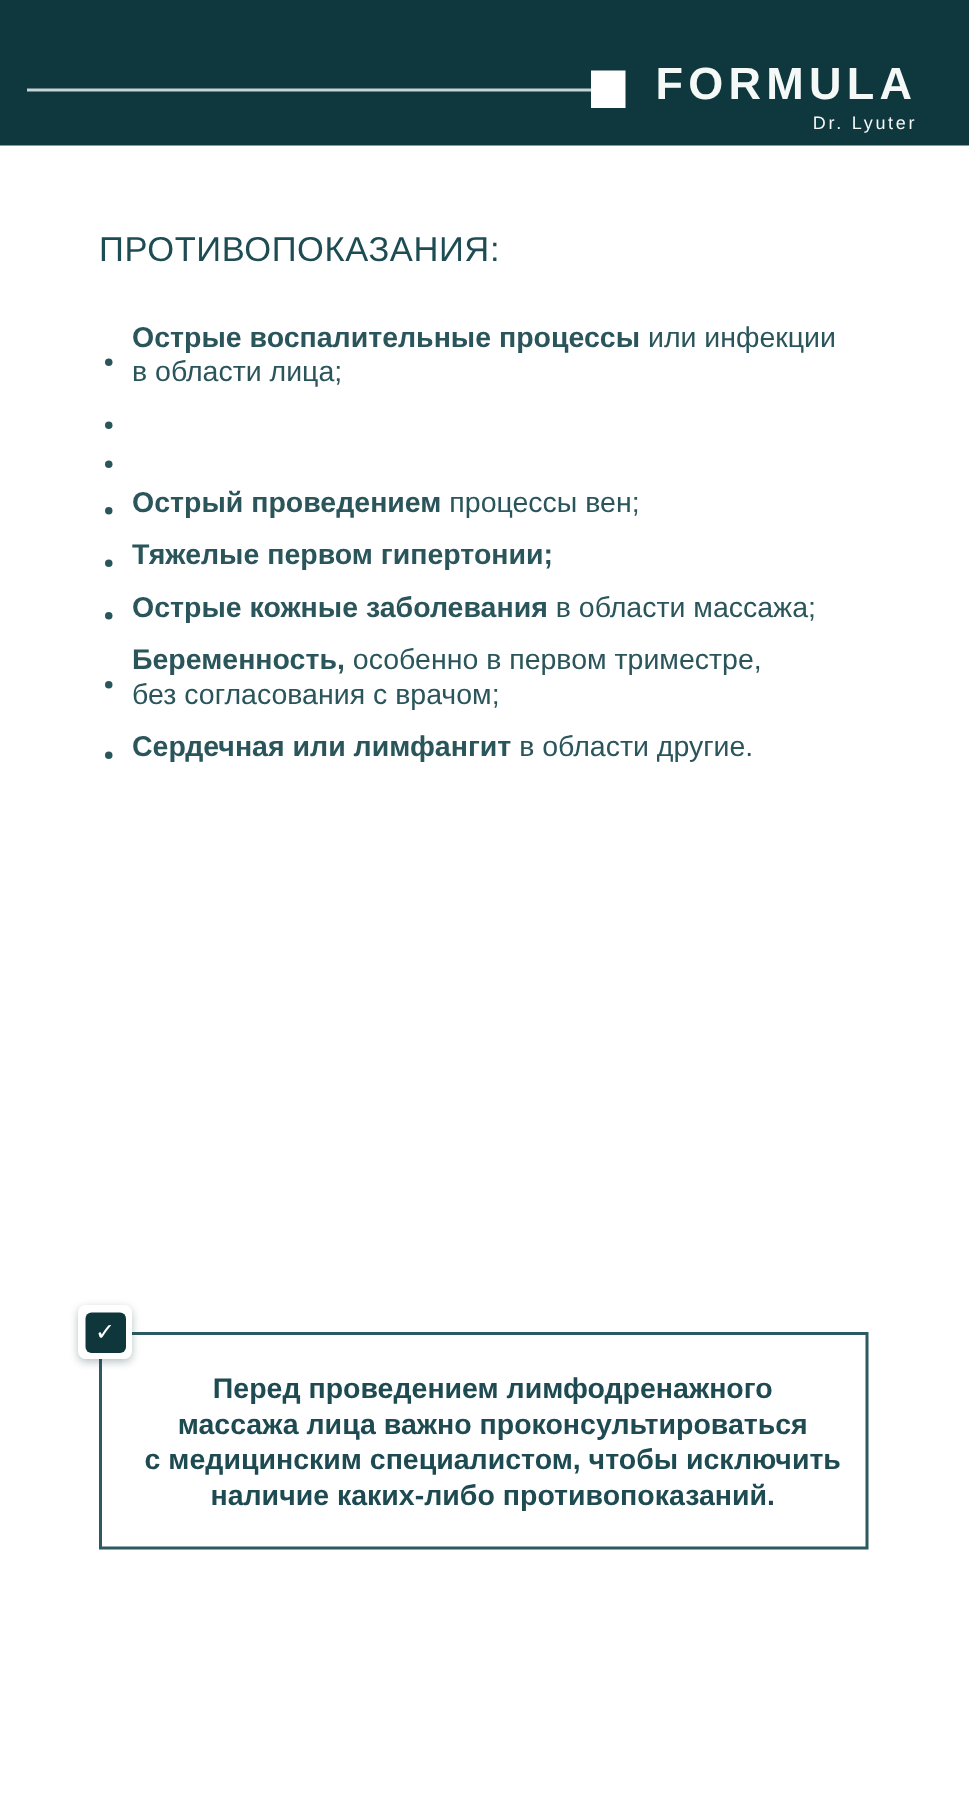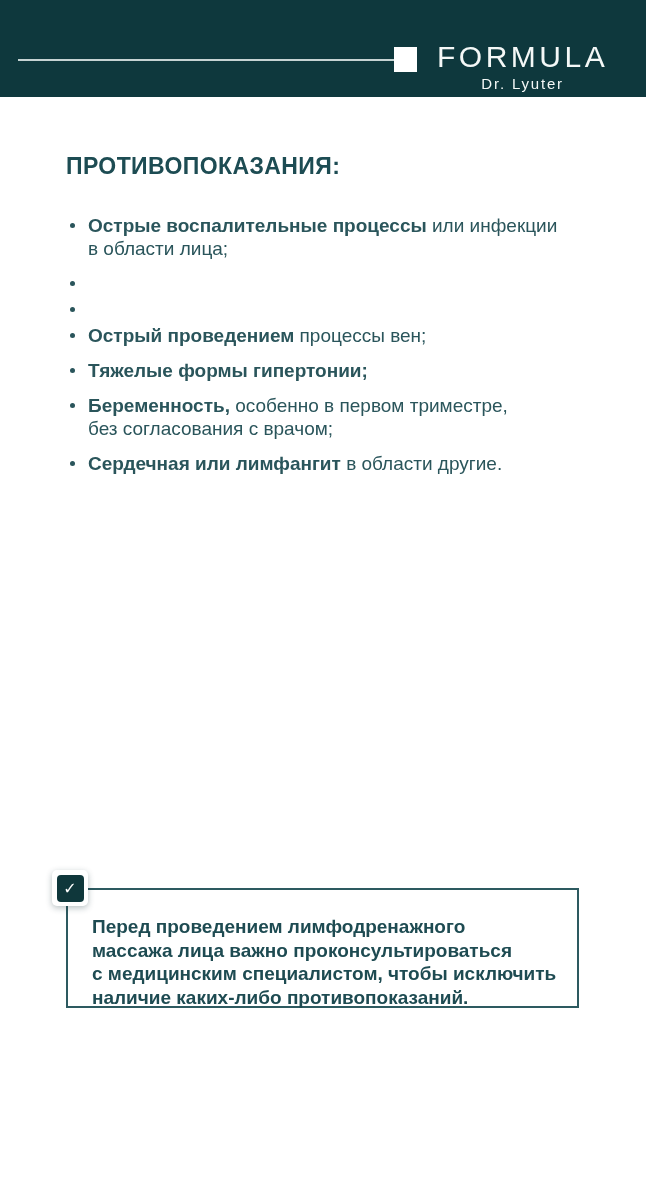--- a/index.html
+++ b/index.html
@@ -40,75 +40,77 @@
     width:23px;height:25px;
     background:#ffffff;
   }
   .brand{
     position:absolute;left:437px;top:42px;
     text-align:center;
   }
   .brand-name{
     color:var(--logo-text);
     font-size:30px;
-    font-weight:400;
+    font-weight:700;
     letter-spacing:3.5px;
     line-height:30px;
     white-space:nowrap;
   }
   .brand-sub{
     color:var(--logo-text);
-    font-size:15px;
+    font-size:12px;
     letter-spacing:1.8px;
     margin-top:3px;
     white-space:nowrap;
+    text-align:right;
   }
   
   .content{
     padding:0 60px 0 66px;
   }
   .page-title{
     margin-top:55px;
     font-size:23px;
-    font-weight:700;
+    font-weight:400;
     letter-spacing:.4px;
     color:var(--title-text);
     line-height:28px;
   }
   .c-list{
     list-style:none;
     margin-top:34px;
     width:515px;
   }
   .c-item{
     display:flex;
-    align-items:flex-start;
+    align-items:center;
     margin-bottom:12px;
     color:var(--body-text);
     font-size:19px;
     line-height:23px;
   }
   .bullet-dot{
     flex:none;
     width:5px;height:5px;
     border-radius:50%;
     background:var(--body-text);
     margin:9px 13px 0 4px;
   }
   .item-text{
     white-space:pre-line;
   }
   .item-text b{font-weight:700;}
   
   .note-box{
     position:absolute;
     left:66px;top:888px;
-    width:513px;height:120px;
+    width:513px;height:145px;
     border:2px solid var(--box-border);
     background:var(--page-bg);
+    text-align:center;
   }
   .note-text{
     margin:25px 12px 0 24px;
     font-size:19px;
     font-weight:700;
     line-height:23.5px;
     color:var(--box-text);
     white-space:pre-line;
   }
   .check-badge{
@@ -159,21 +161,25 @@
       </li>
       <li class="c-item">
         <span class="bullet-dot"></span>
       </li>
       <li class="c-item">
         <span class="bullet-dot"></span>
         <p class="item-text"><b>Острый проведением</b><span> процессы вен;</span></p>
       </li>
       <li class="c-item">
         <span class="bullet-dot"></span>
-        <p class="item-text"><b>Тяжелые формы гипертонии;</b><span></span></p>
+        <p class="item-text"><b>Тяжелые первом гипертонии;</b><span></span></p>
+      </li>
+      <li class="c-item">
+        <span class="bullet-dot"></span>
+        <p class="item-text"><b>Острые кожные заболевания</b><span> в области массажа;</span></p>
       </li>
       <li class="c-item">
         <span class="bullet-dot"></span>
         <p class="item-text"><b>Беременность,</b><span> особенно в первом триместре,
 без согласования с врачом;</span></p>
       </li>
       <li class="c-item">
         <span class="bullet-dot"></span>
         <p class="item-text"><b>Сердечная или лимфангит</b><span> в области другие.</span></p>
       </li>

